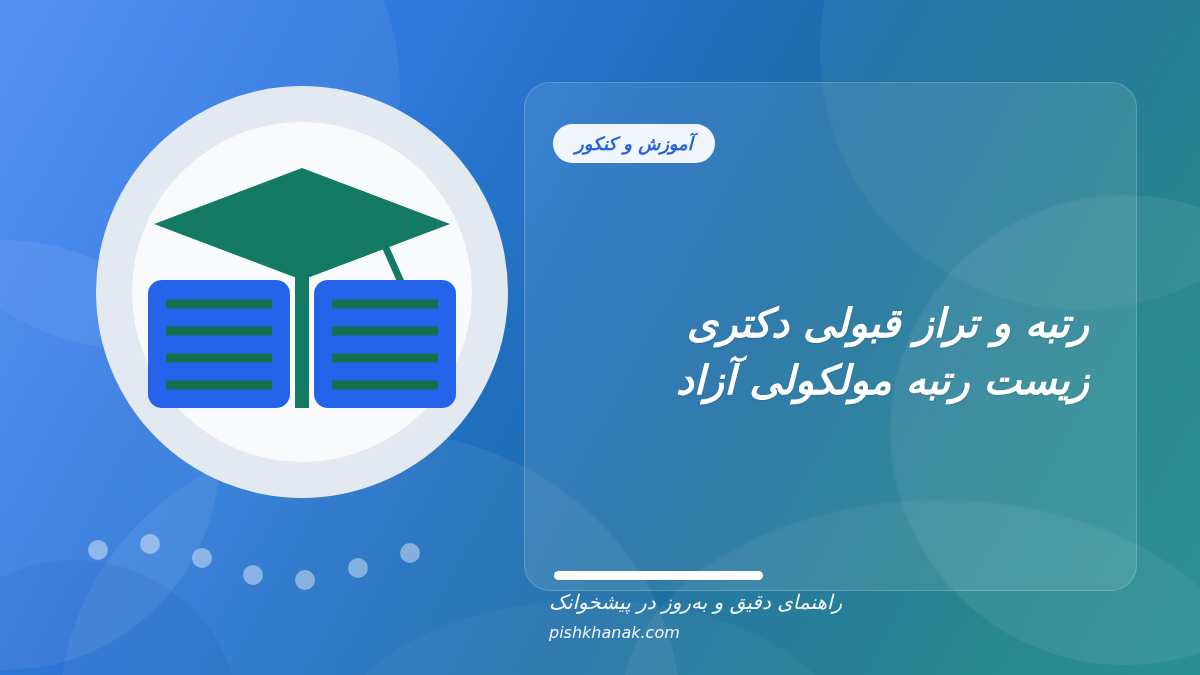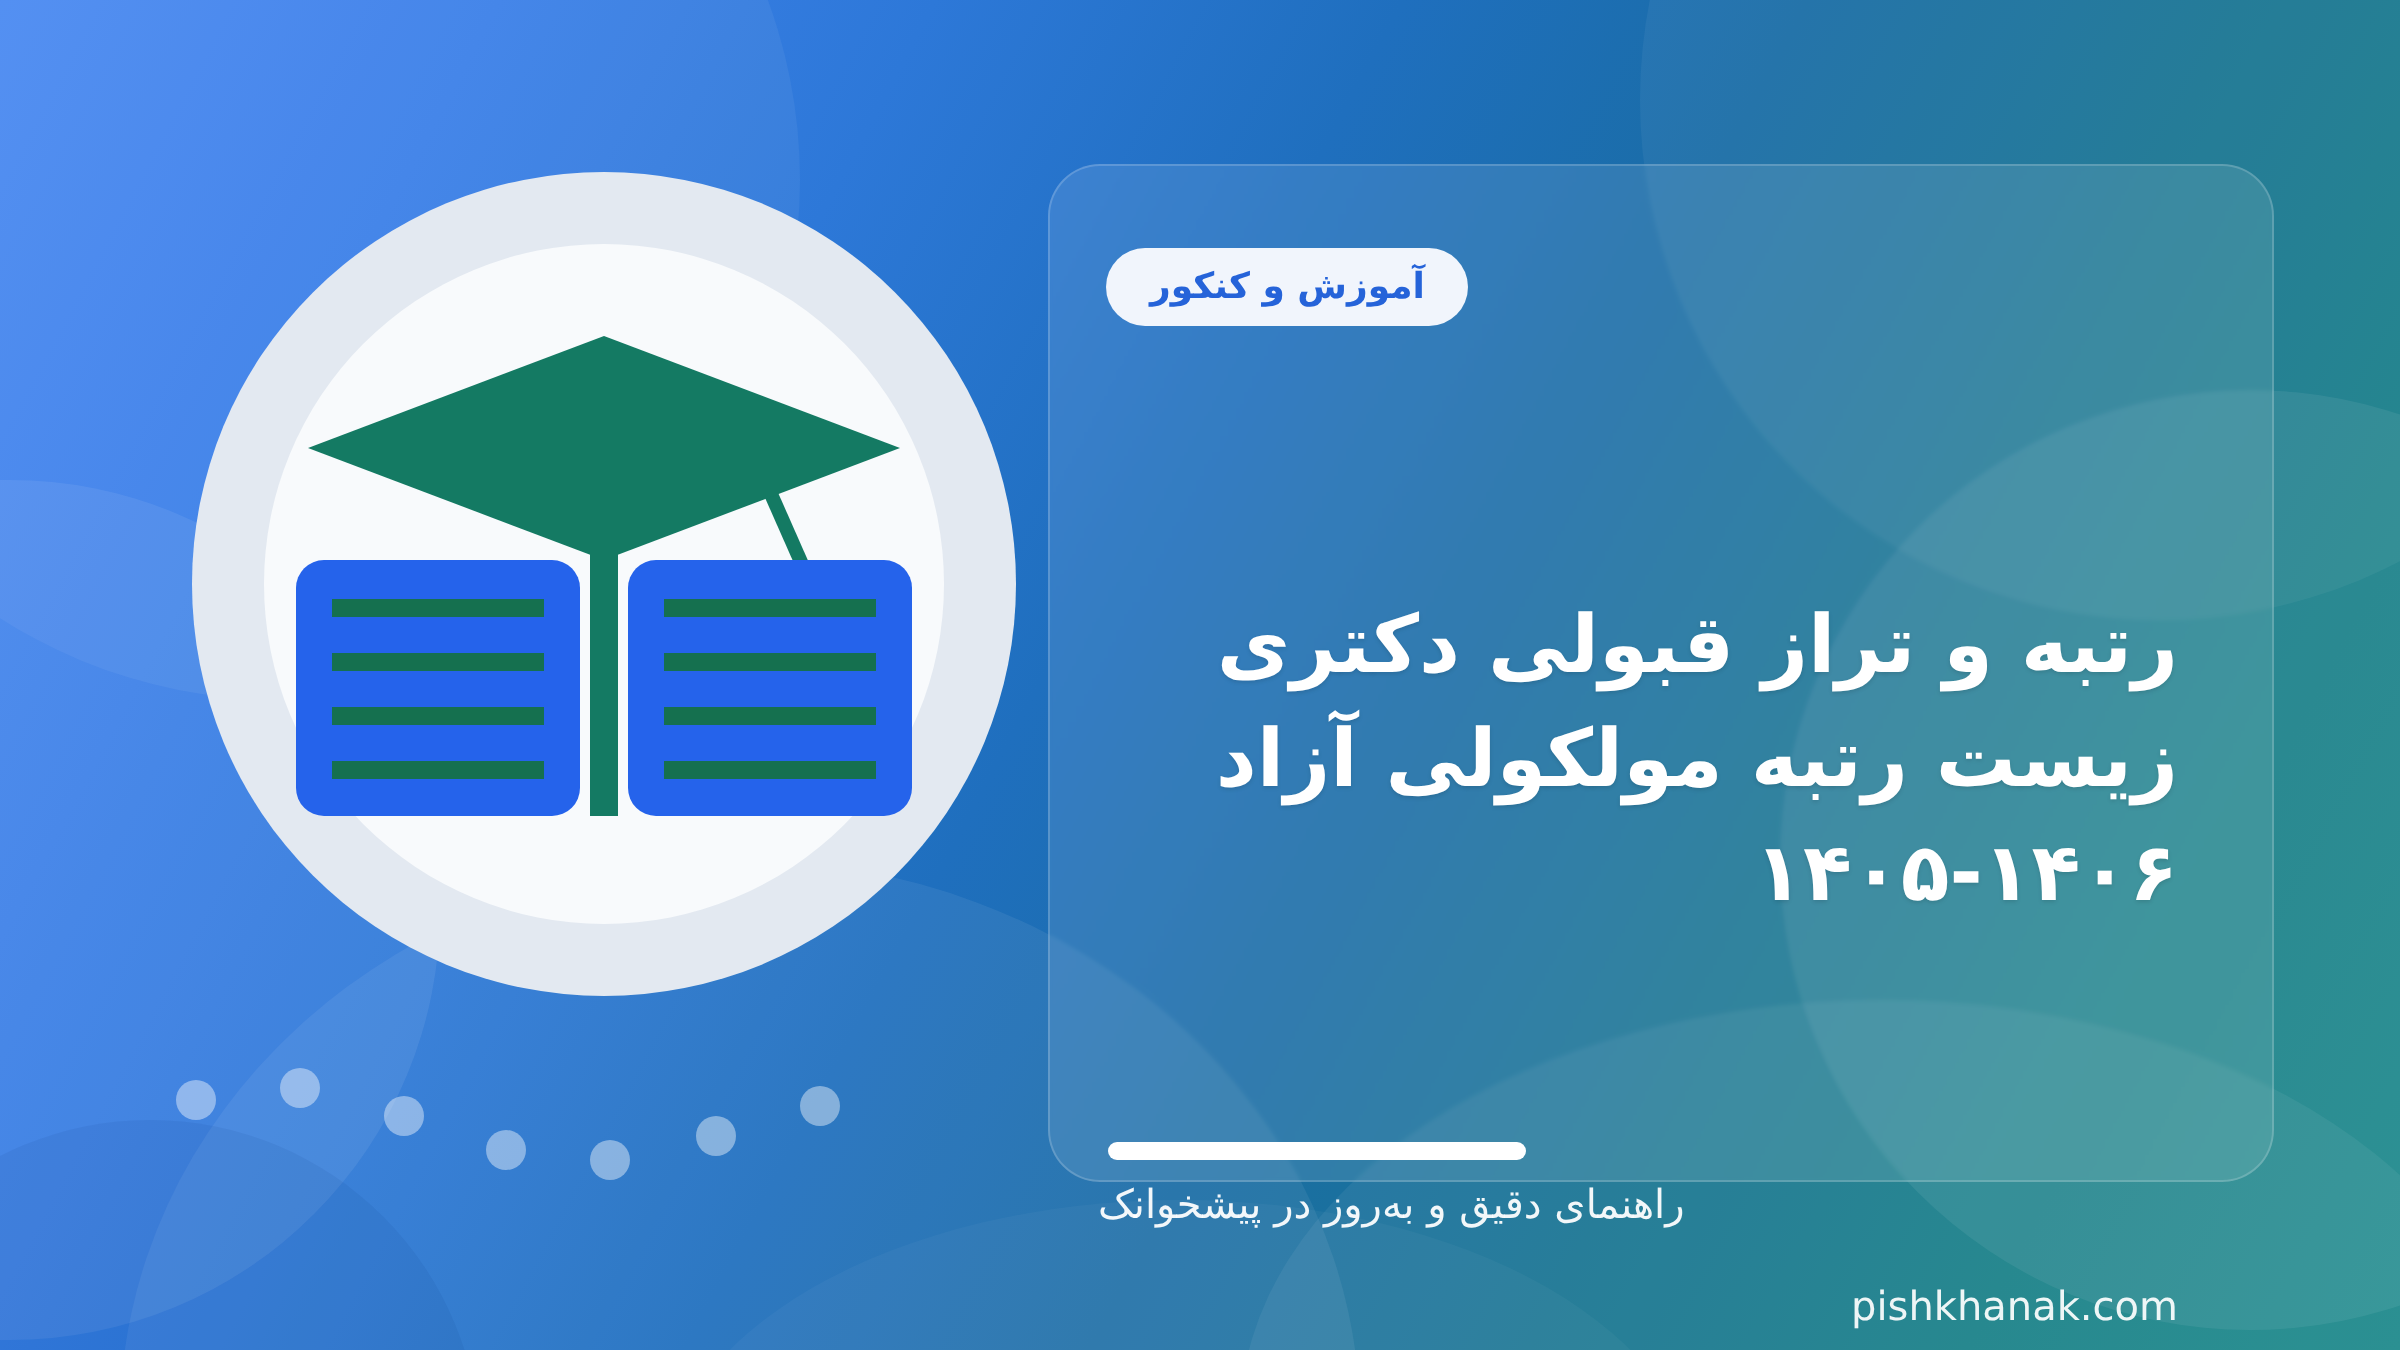--- a/index.html
+++ b/index.html
@@ -16,20 +16,21 @@
     overflow:hidden;
     background:linear-gradient(118deg,
         #4a8af2 0%,
         #3b7fe8 16%,
         #2d78d8 30%,
         #1f6fbe 45%,
         #1a6da6 58%,
         #1a7593 72%,
         #1a8189 86%,
         #1e8a8c 100%);
+    font-style:italic;
   }
 
   
   .blob{ position:absolute; border-radius:50%; pointer-events:none; }
 
   .b-topleft{
     left:-120px; top:-170px; width:520px; height:520px;
     background:rgba(255,255,255,0.055);
   }
   .b-midleft{
@@ -138,26 +139,26 @@
     width:540px;
     text-align:left;
     direction:rtl;
     color:rgba(255,255,255,0.94);
     font-size:20px;
     font-weight:normal;
   }
 
   #card-domain{
     position:absolute;
-    right:47px; top:558px;
+    right:47px; top:540px;
     width:540px;
-    text-align:right;
+    text-align:left;
     direction:ltr;
     color:rgba(255,255,255,0.92);
-    font-size:20px;
+    font-size:16px;
   }
 
   #accent-bar{
     position:absolute;
     left:29px; top:488px;
     width:209px; height:9px;
     border-radius:999px;
     background:#ffffff;
   }
 </style>
@@ -218,21 +219,20 @@
 
   <div id="card">
 
     <div id="badge">
       <span>آموزش و کنکور</span>
     </div>
 
     <div id="card-title">
       <span>رتبه و تراز قبولی دکتری</span>
       <span>زیست رتبه مولکولی آزاد</span>
-      <span>۱۴۰۵-۱۴۰۶</span>
     </div>
 
     <div id="card-subtitle">راهنمای دقیق و به‌روز در پیشخوانک</div>
 
     <div id="card-domain">pishkhanak.com</div>
 
     <div id="accent-bar"></div>
   </div>
 
 </div>

